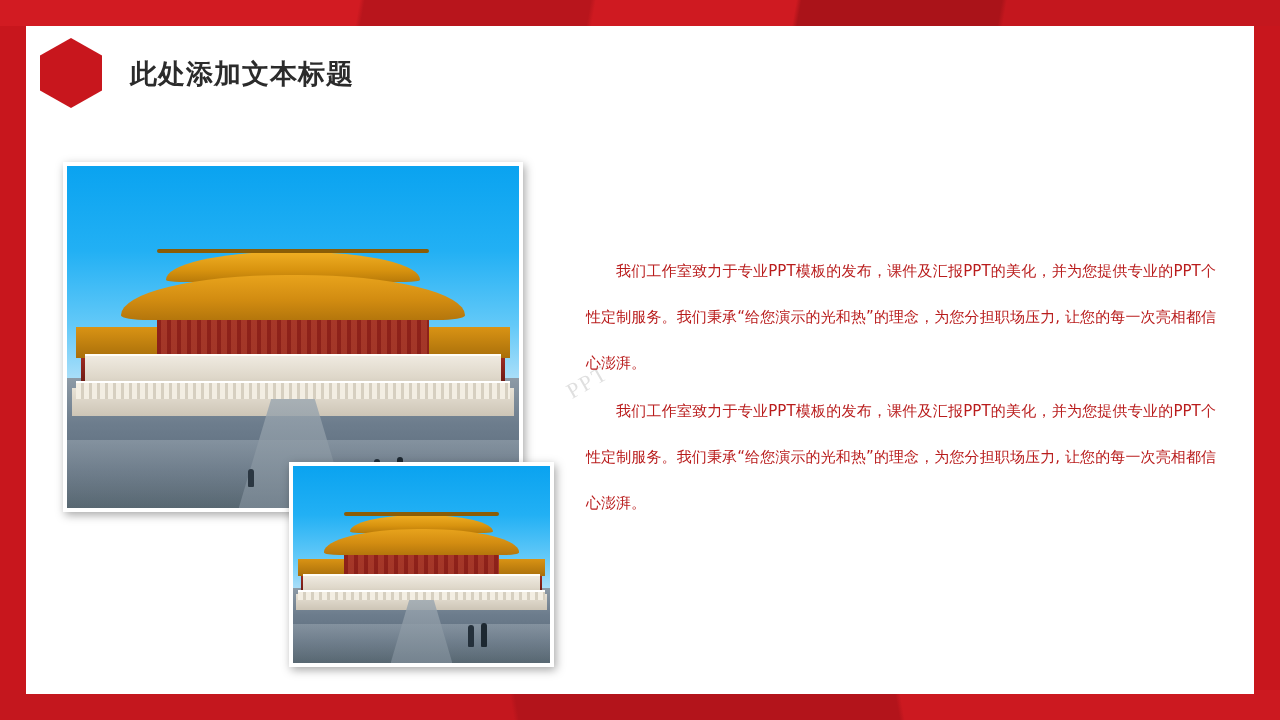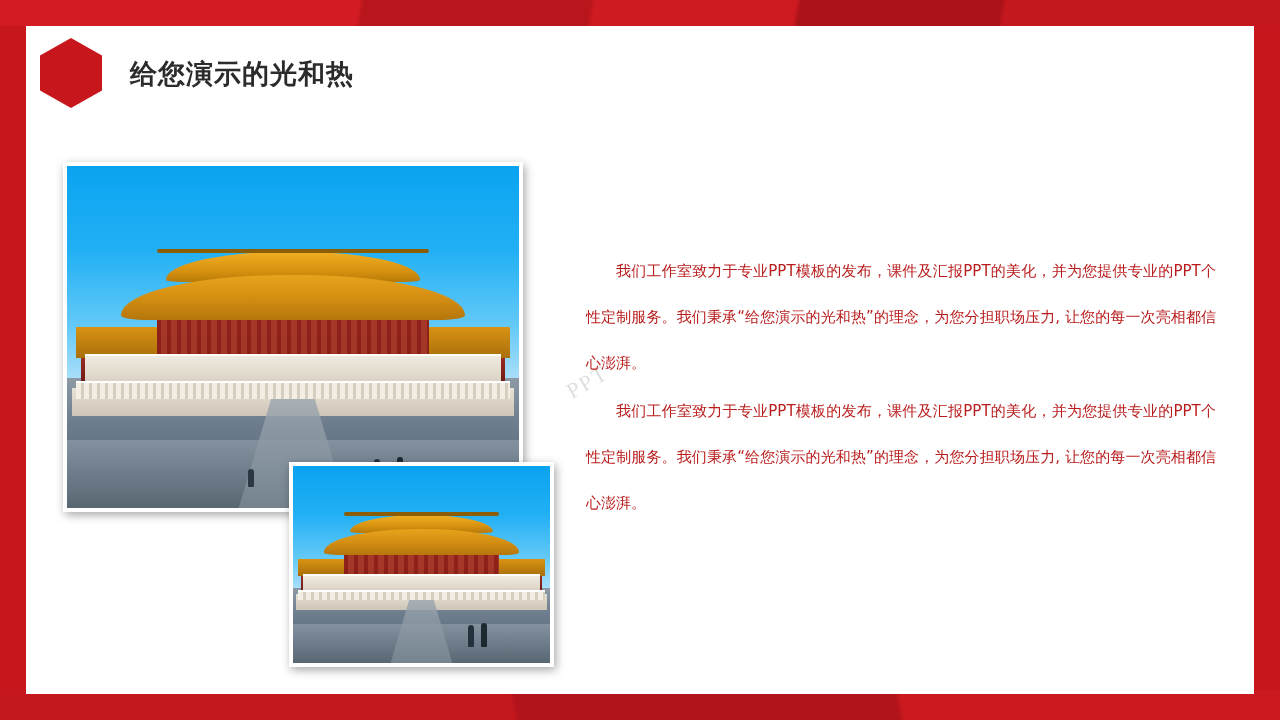--- a/index.html
+++ b/index.html
@@ -189,21 +189,21 @@
 
 <div class="slide">
   <div class="band-top-a"></div>
   <div class="band-top-b"></div>
   <div class="band-bottom"></div>
 
   <div class="canvas">
 
     <div class="header">
       <div class="hex"></div>
-      <div class="title">给您演示的光和热</div>
+      <div class="title">此处添加文本标题</div>
     </div>
 
     <div class="photo-big">
       <div class="scene">
         <div class="sky"></div>
         <div class="ground"></div>
         <div class="plaza-light"></div>
         <div class="wing-l"></div>
         <div class="wing-r"></div>
         <div class="wing-lb"></div>

